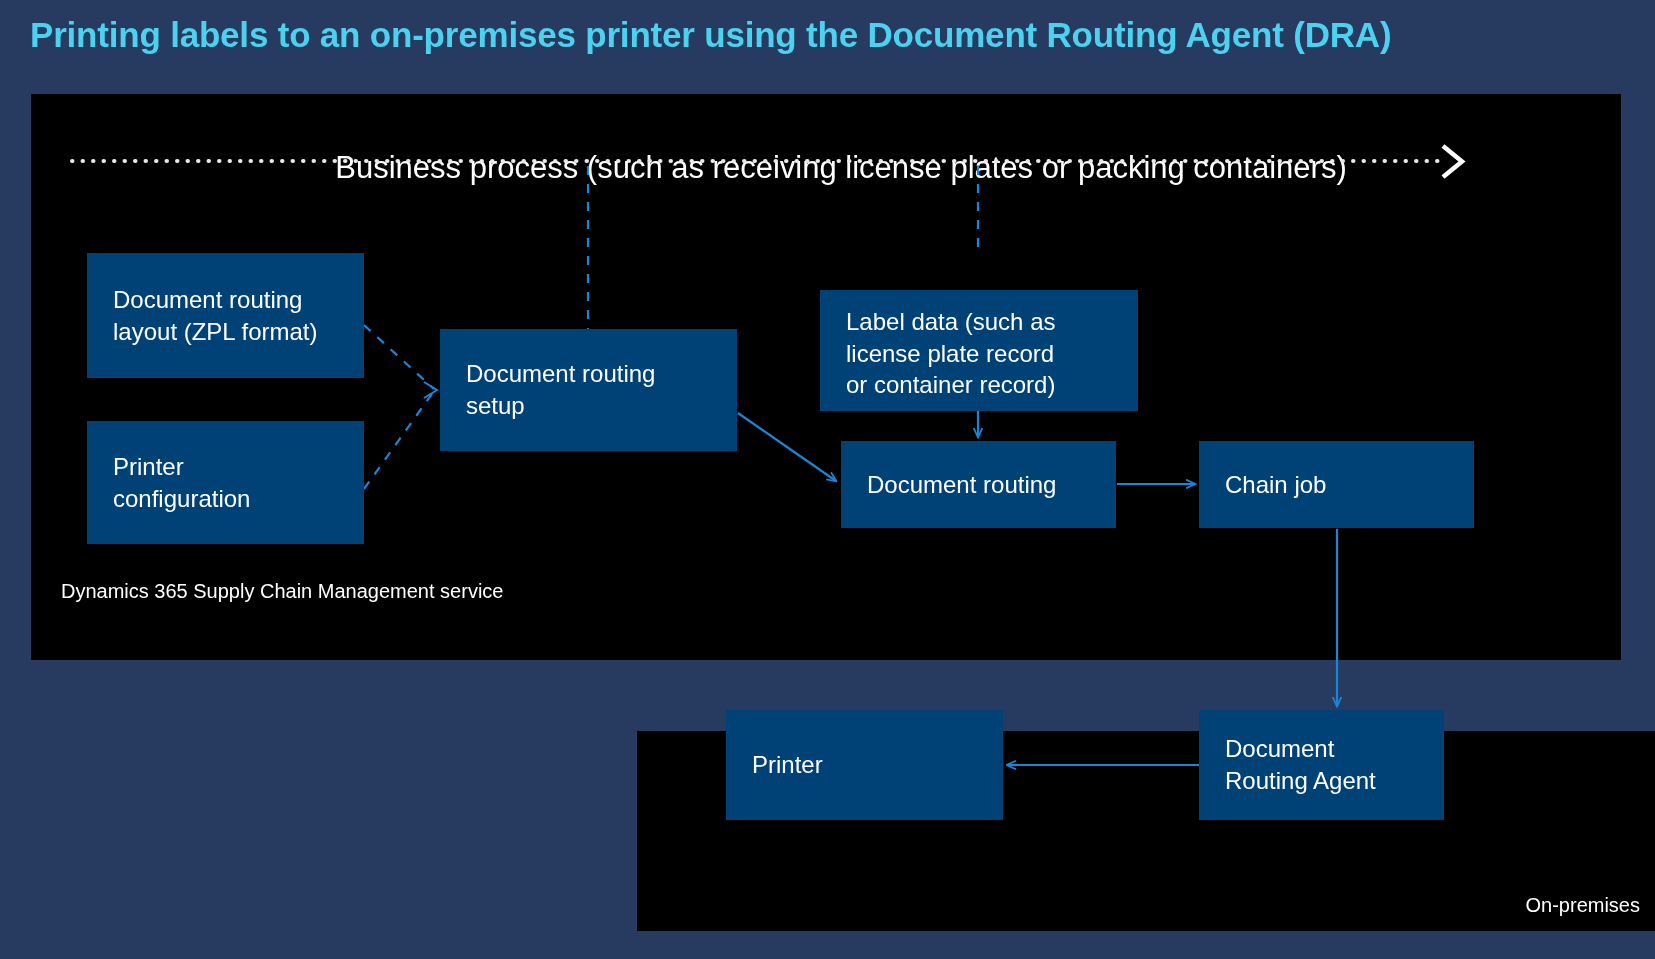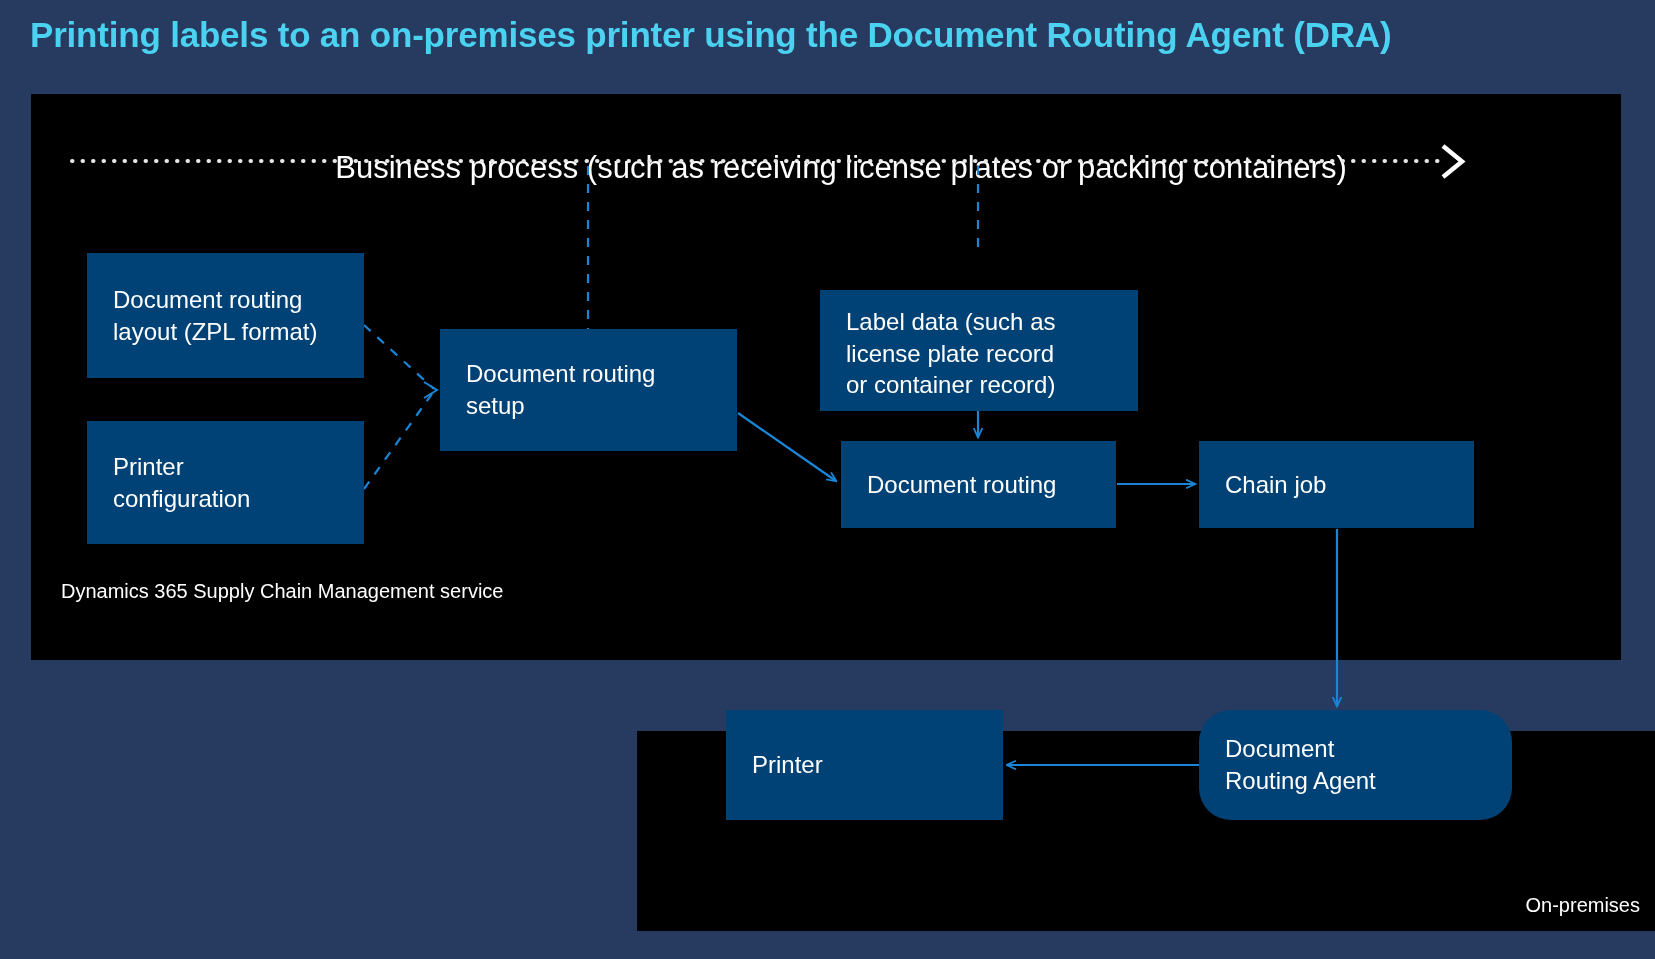--- a/index.html
+++ b/index.html
@@ -100,21 +100,21 @@
     white-space: pre-line;
   }
 
   #node-layout        { left: 87px;  top: 253px; width: 277px; height: 125px; }
   #node-printer-cfg   { left: 87px;  top: 421px; width: 277px; height: 123px; }
   #node-routing-setup { left: 440px; top: 329px; width: 297px; height: 122px; }
   #node-label-data    { left: 820px; top: 250px; width: 318px; height: 121px; padding-top: 6px; margin-top: 40px; }
   #node-doc-routing   { left: 841px; top: 441px; width: 275px; height: 87px; }
   #node-print-job     { left: 1199px;top: 441px; width: 275px; height: 87px; }
   #node-printer       { left: 726px; top: 710px; width: 277px; height: 110px; }
-  #node-dra           { left: 1199px;top: 710px; width: 313px; height: 110px; border-radius: 32px; }
+  #node-dra           { left: 1199px;top: 710px; width: 245px; height: 110px; }
 
   
   #connectors {
     position: absolute;
     left: 0; top: 0;
     width: 1655px;
     height: 959px;
     pointer-events: none;
   }
 </style>

